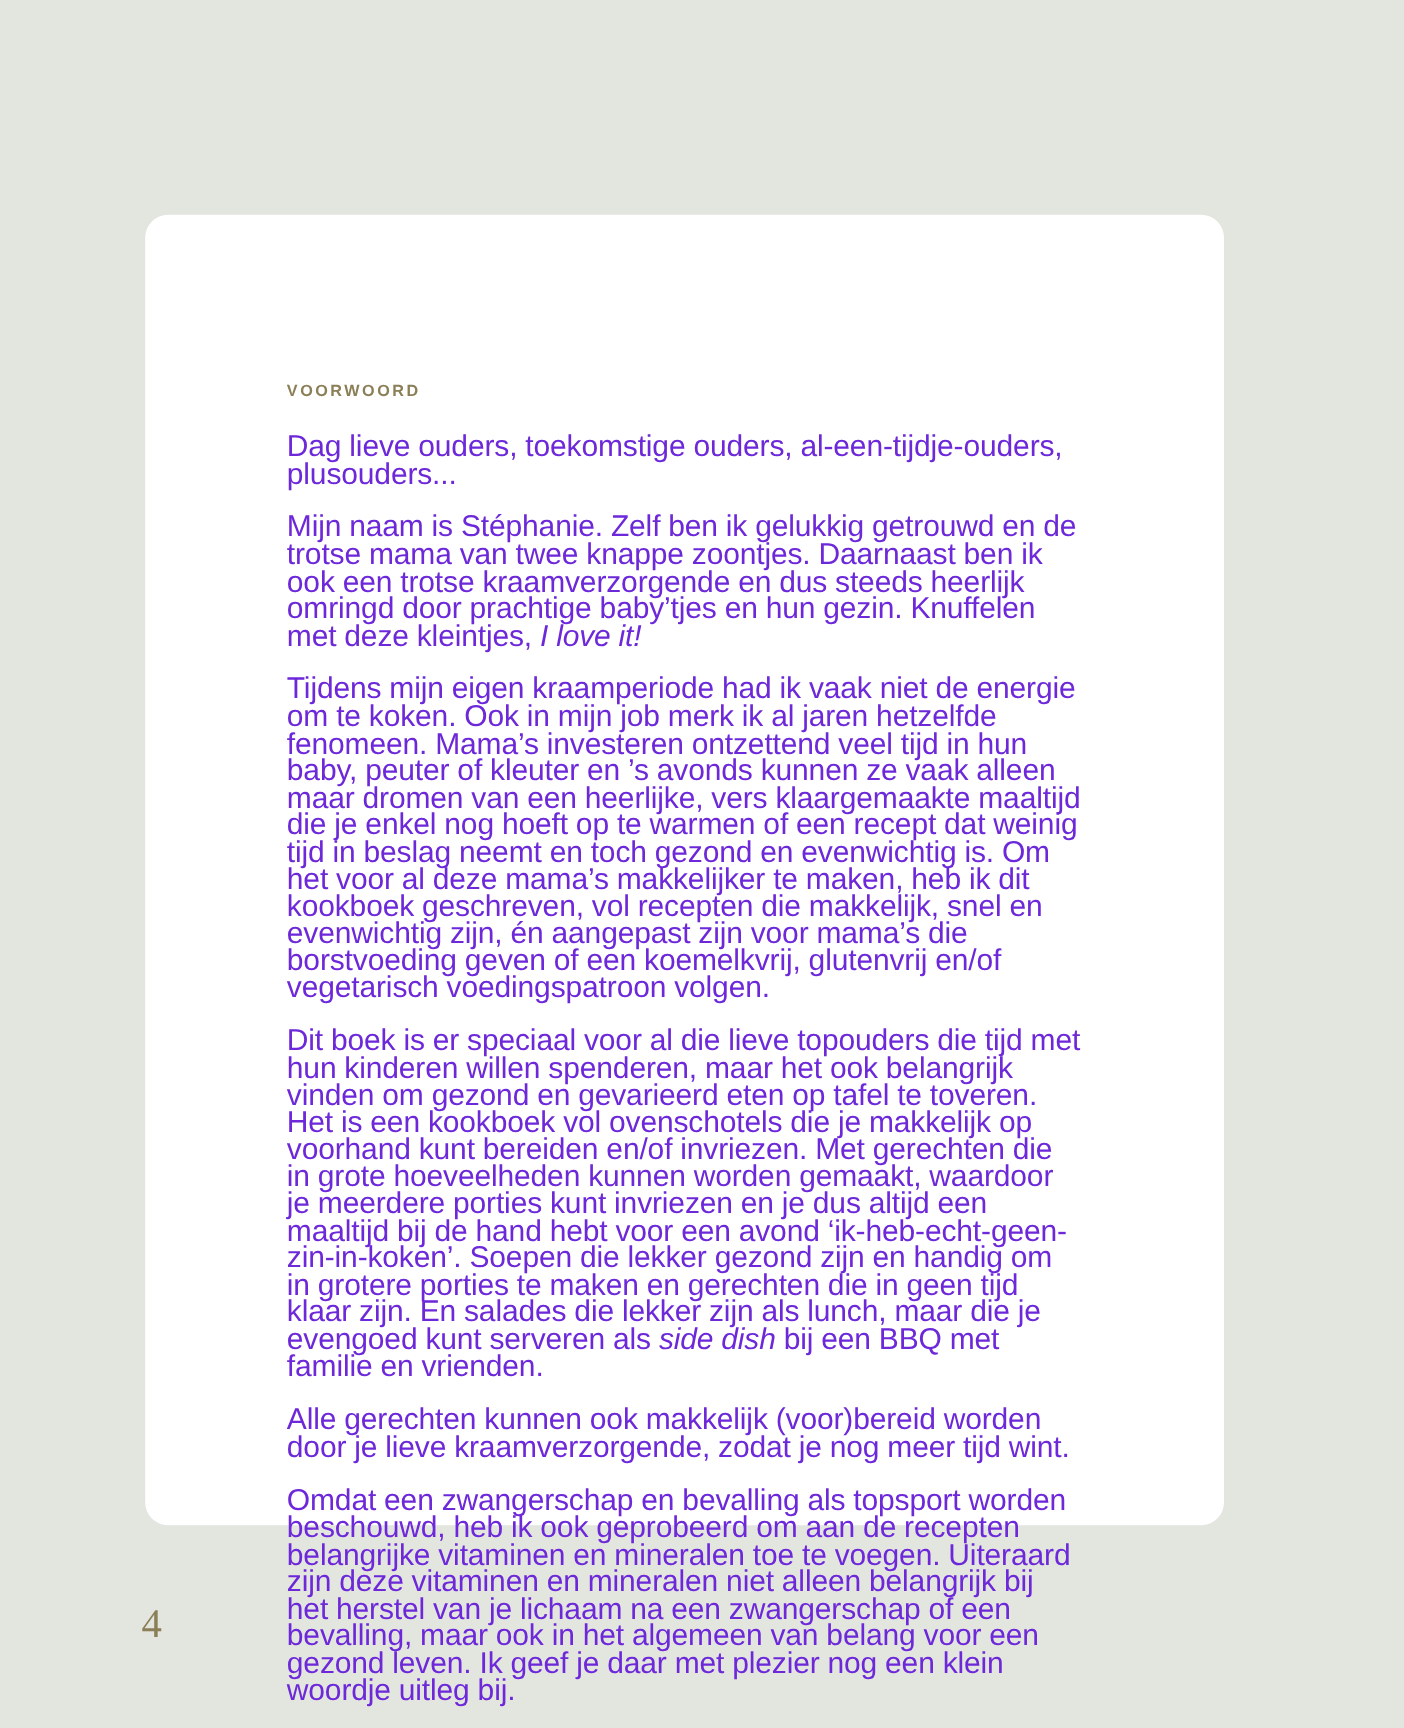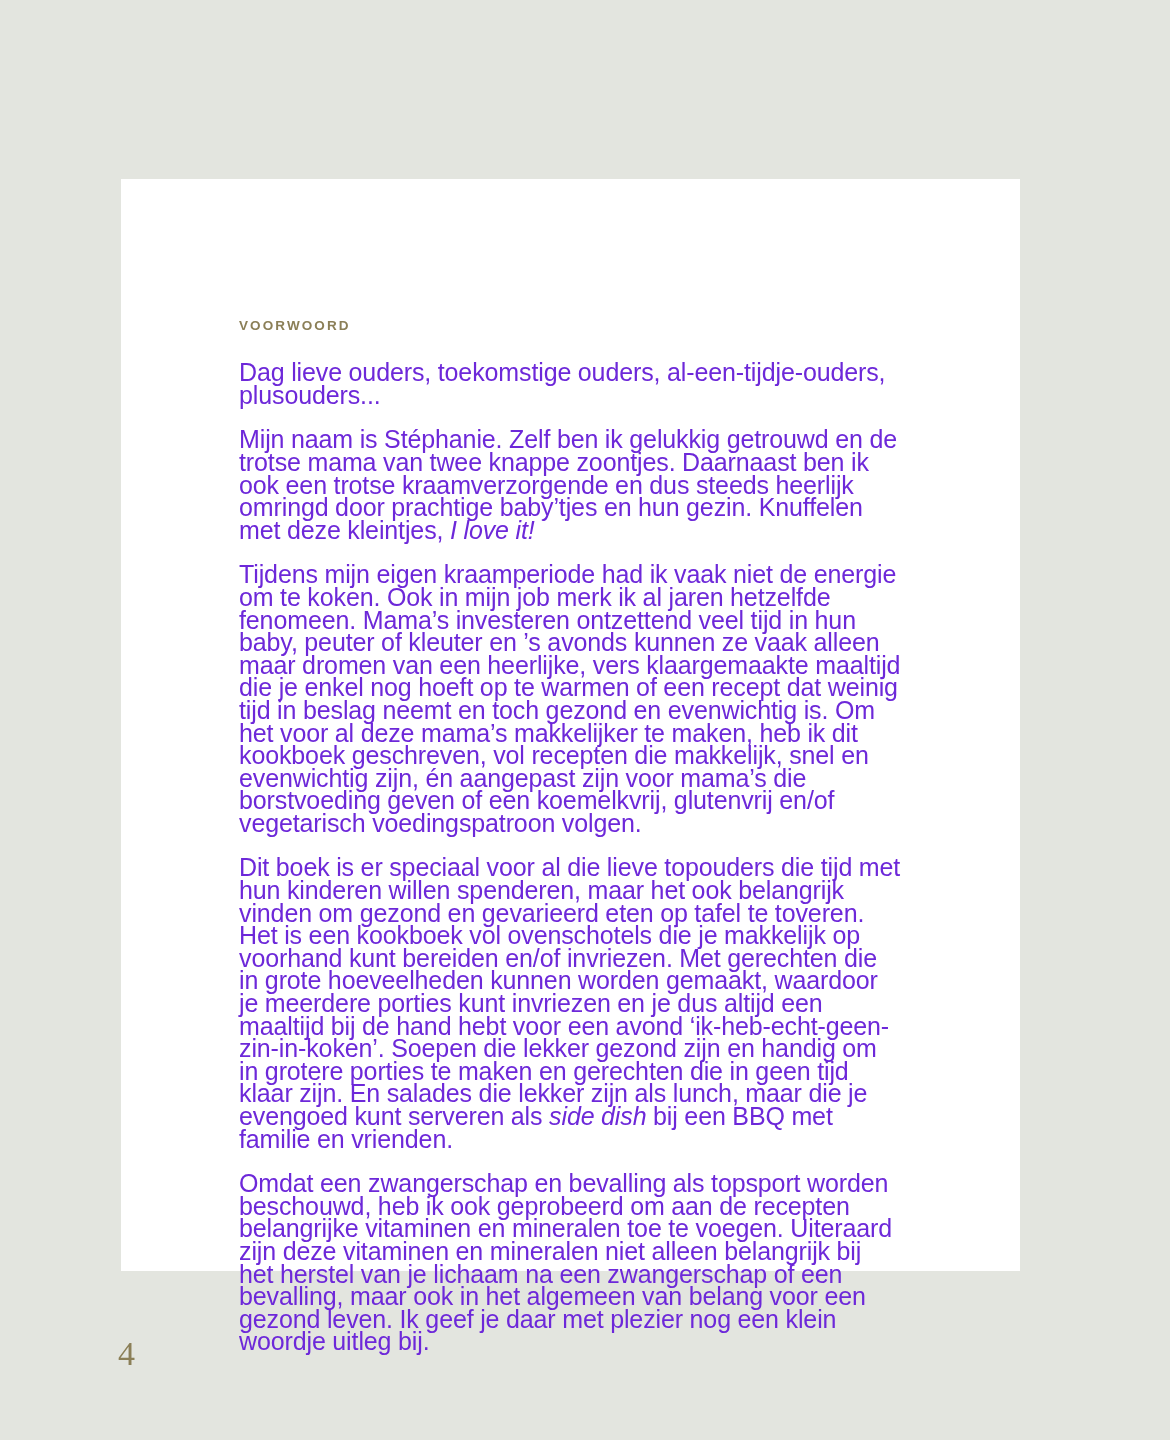--- a/index.html
+++ b/index.html
@@ -16,20 +16,21 @@
   }
 
   
   .page-sheet {
     position: absolute;
     left: 121px;
     top: 179px;
     width: 899px;
     height: 1092px;
     background: #ffffff;
+    border-radius: 19px;
   }
 
   
   .content {
     position: absolute;
     left: 118px;       
     top: 139px;        
     width: 662px;      
   }
 
@@ -74,18 +75,19 @@
 <body>
 
 <div class="page-sheet">
   <div class="content">
     <div class="section-label">VOORWOORD</div>
     <div id="paragraph-host">
         <p class="body-par"><span>Dag lieve ouders, toekomstige ouders, al-een-tijdje-ouders, plusouders...</span></p>
         <p class="body-par"><span>Mijn naam is Stéphanie. Zelf ben ik gelukkig getrouwd en de trotse mama van twee knappe zoontjes. Daarnaast ben ik ook een trotse kraamverzorgende en dus steeds heerlijk omringd door prachtige baby’tjes en hun gezin. Knuffelen met deze kleintjes, </span><em>I love it!</em></p>
         <p class="body-par"><span>Tijdens mijn eigen kraamperiode had ik vaak niet de energie om te koken. Ook in mijn job merk ik al jaren hetzelfde fenomeen. Mama’s investeren ontzettend veel tijd in hun baby, peuter of kleuter en ’s avonds kunnen ze vaak alleen maar dromen van een heerlijke, vers klaargemaakte maaltijd die je enkel nog hoeft op te warmen of een recept dat weinig tijd in beslag neemt en toch gezond en evenwichtig is. Om het voor al deze mama’s makkelijker te maken, heb ik dit kookboek geschreven, vol recepten die makkelijk, snel en evenwichtig zijn, én aangepast zijn voor mama’s die borstvoeding geven of een koemelkvrij, glutenvrij en/of vegetarisch voedingspatroon volgen.</span></p>
         <p class="body-par"><span>Dit boek is er speciaal voor al die lieve topouders die tijd met hun kinderen willen spenderen, maar het ook belangrijk vinden om gezond en gevarieerd eten op tafel te toveren. Het is een kookboek vol ovenschotels die je makkelijk op voorhand kunt bereiden en/of invriezen. Met gerechten die in grote hoeveelheden kunnen worden gemaakt, waardoor je meerdere porties kunt invriezen en je dus altijd een maaltijd bij de hand hebt voor een avond ‘ik-heb-echt-geen-zin-in-koken’. Soepen die lekker gezond zijn en handig om in grotere porties te maken en gerechten die in geen tijd klaar zijn. En salades die lekker zijn als lunch, maar die je evengoed kunt serveren als </span><em>side dish</em><span> bij een BBQ met familie en vrienden.</span></p>
+        <p class="body-par"><span>Alle gerechten kunnen ook makkelijk (voor)bereid worden door je lieve kraamverzorgende, zodat je nog meer tijd wint.</span></p>
         <p class="body-par"><span>Omdat een zwangerschap en bevalling als topsport worden beschouwd, heb ik ook geprobeerd om aan de recepten belangrijke vitaminen en mineralen toe te voegen. Uiteraard zijn deze vitaminen en mineralen niet alleen belangrijk bij het herstel van je lichaam na een zwangerschap of een bevalling, maar ook in het algemeen van belang voor een gezond leven. Ik geef je daar met plezier nog een klein woordje uitleg bij.</span></p>
       </div>
   </div>
 </div>
 
 <div class="folio">4</div>
 
 </body></html>

